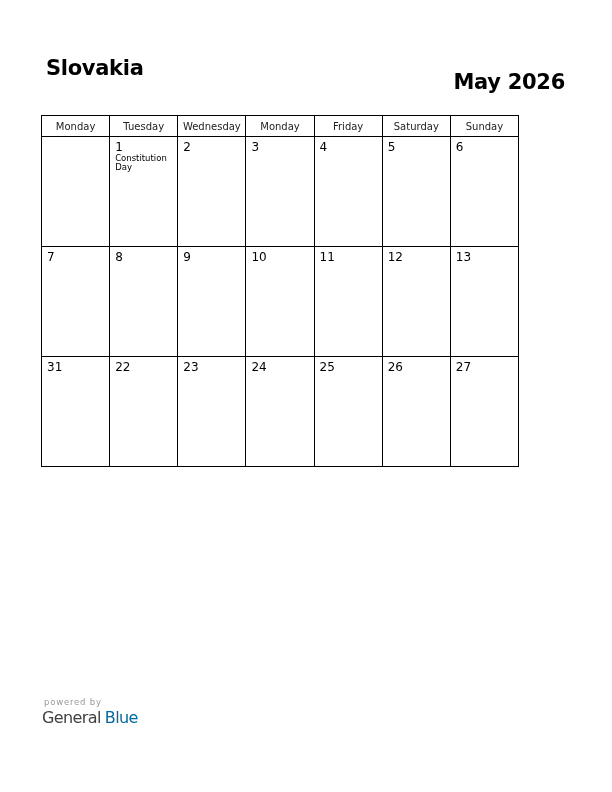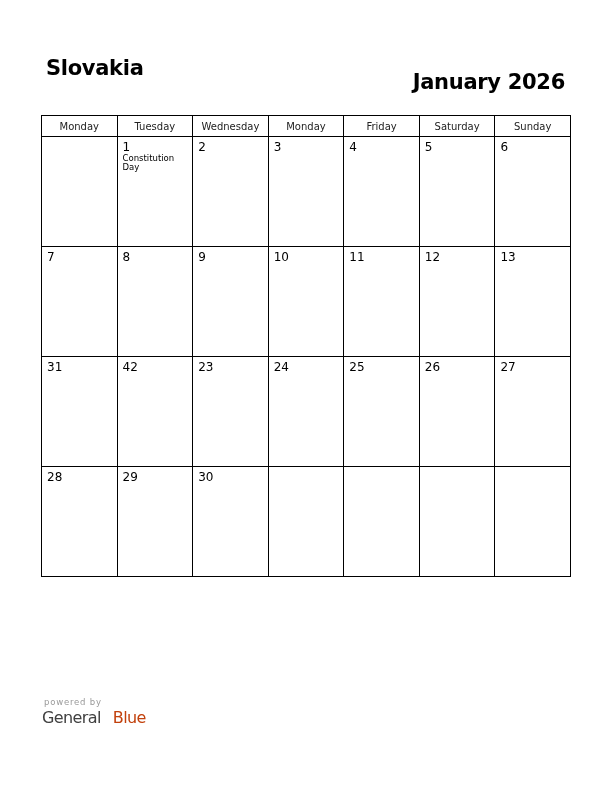--- a/index.html
+++ b/index.html
@@ -1,35 +1,35 @@
 <!DOCTYPE html>
 <html><head>
 <meta charset="utf-8">
 <style>
   html, body { margin: 0; padding: 0; background: #ffffff; }
   body { width: 612px; height: 792px; position: relative; font-family: "Liberation Sans", "DejaVu Sans", sans-serif; color: #000; overflow: hidden; }
   .title-left { position: absolute; left: 46px; top: 56px; font-size: 21px; font-weight: bold; font-family: "DejaVu Sans", sans-serif; letter-spacing: -0.3px; }
   .title-right { position: absolute; right: 47px; top: 70px; font-size: 21px; font-weight: bold; font-family: "DejaVu Sans", sans-serif; letter-spacing: -0.3px; }
-  table.cal { position: absolute; left: 41px; top: 115px; width: 530px; border-collapse: collapse; table-layout: fixed; }
+  table.cal { position: absolute; left: 41px; top: 115px; width: 478px; border-collapse: collapse; table-layout: fixed; }
   table.cal th, table.cal td { border: 1.3px solid #000; padding: 0; vertical-align: top; }
   table.cal th { height: 20px; font-weight: normal; font-size: 10px; text-align: center; vertical-align: middle; font-family: "DejaVu Sans", sans-serif; color: #222; }
   table.cal td { height: 109px; }
   .daynum { display: block; font-size: 12px; margin: 3px 0 0 5px; font-family: "DejaVu Sans", sans-serif; }
   .holiday { display: block; font-size: 8.5px; line-height: 9px; margin: 0 0 0 5px; font-family: "DejaVu Sans", sans-serif; width: 62px; }
   .footer { position: absolute; left: 42px; top: 697px; }
   .powered { font-size: 8.5px; color: #999; letter-spacing: 0.8px; font-family: "DejaVu Sans", sans-serif; margin-left: 2px; }
   .brand { font-size: 16px; margin-top: 1px; font-family: "DejaVu Sans", sans-serif; letter-spacing: -0.6px; }
   .brand .g { color: #404040; }
-  .brand .b { color: #c2410c; margin-left: 12px; }
+  .brand .b { color: #0369a1; margin-left: 4px; }
 </style>
 </head>
 <body>
 
 <div class="title-left">Slovakia</div>
-<div class="title-right">January 2026</div>
+<div class="title-right">May 2026</div>
 
 <table class="cal">
   <thead>
     <tr>
       <th>Monday</th>
       <th>Tuesday</th>
       <th>Wednesday</th>
       <th>Monday</th>
       <th>Friday</th>
       <th>Saturday</th>
@@ -80,52 +80,37 @@
         </td>
         <td>
           <span class="daynum">13</span>
         </td>
       </tr>
       <tr>
         <td>
           <span class="daynum">31</span>
         </td>
         <td>
-          <span class="daynum">42</span>
+          <span class="daynum">22</span>
         </td>
         <td>
           <span class="daynum">23</span>
         </td>
         <td>
           <span class="daynum">24</span>
         </td>
         <td>
           <span class="daynum">25</span>
         </td>
         <td>
           <span class="daynum">26</span>
         </td>
         <td>
           <span class="daynum">27</span>
         </td>
       </tr>
-      <tr>
-        <td>
-          <span class="daynum">28</span>
-        </td>
-        <td>
-          <span class="daynum">29</span>
-        </td>
-        <td>
-          <span class="daynum">30</span>
-        </td>
-        <td></td>
-        <td></td>
-        <td></td>
-        <td></td>
-      </tr>
     </tbody>
 </table>
 
 <div class="footer">
   <div class="powered">powered by</div>
   <div class="brand"><span class="g">General</span><span class="b">Blue</span></div>
 </div>
 
 </body></html>

